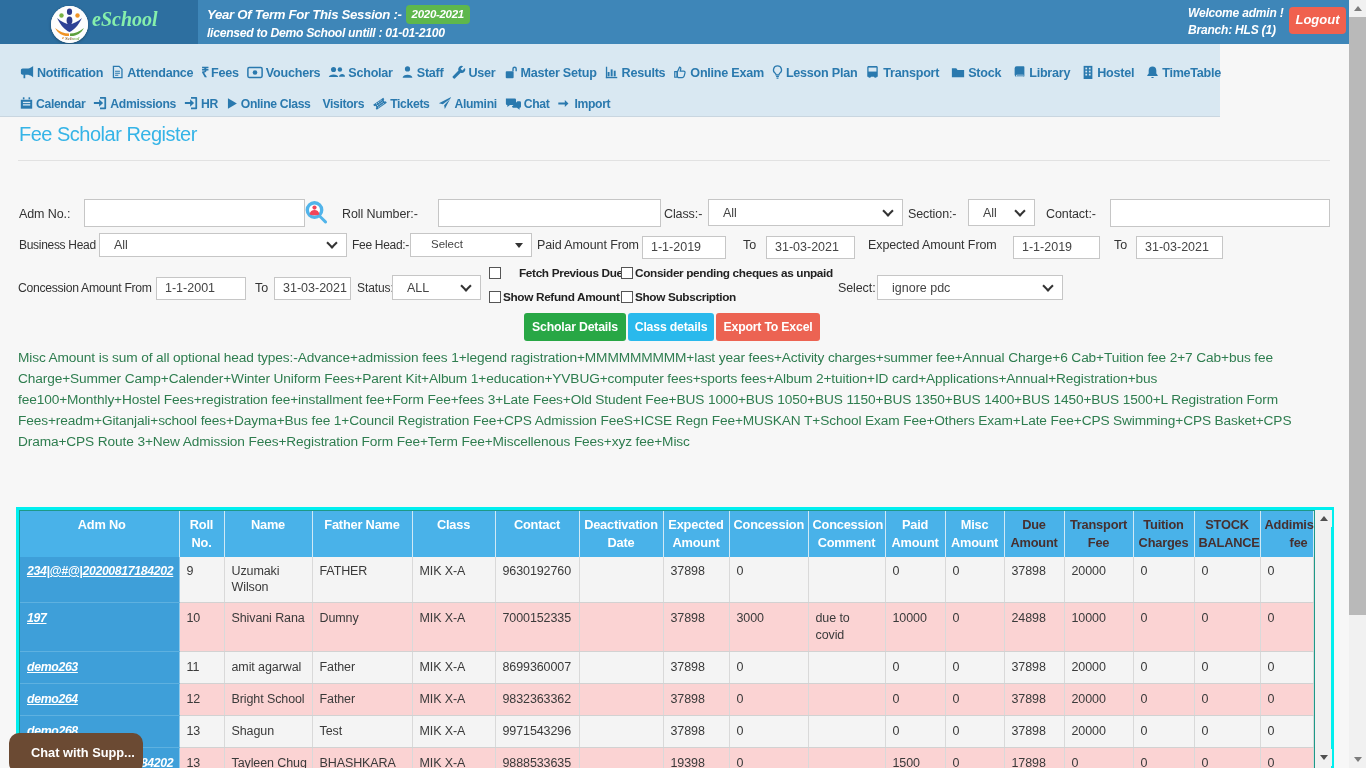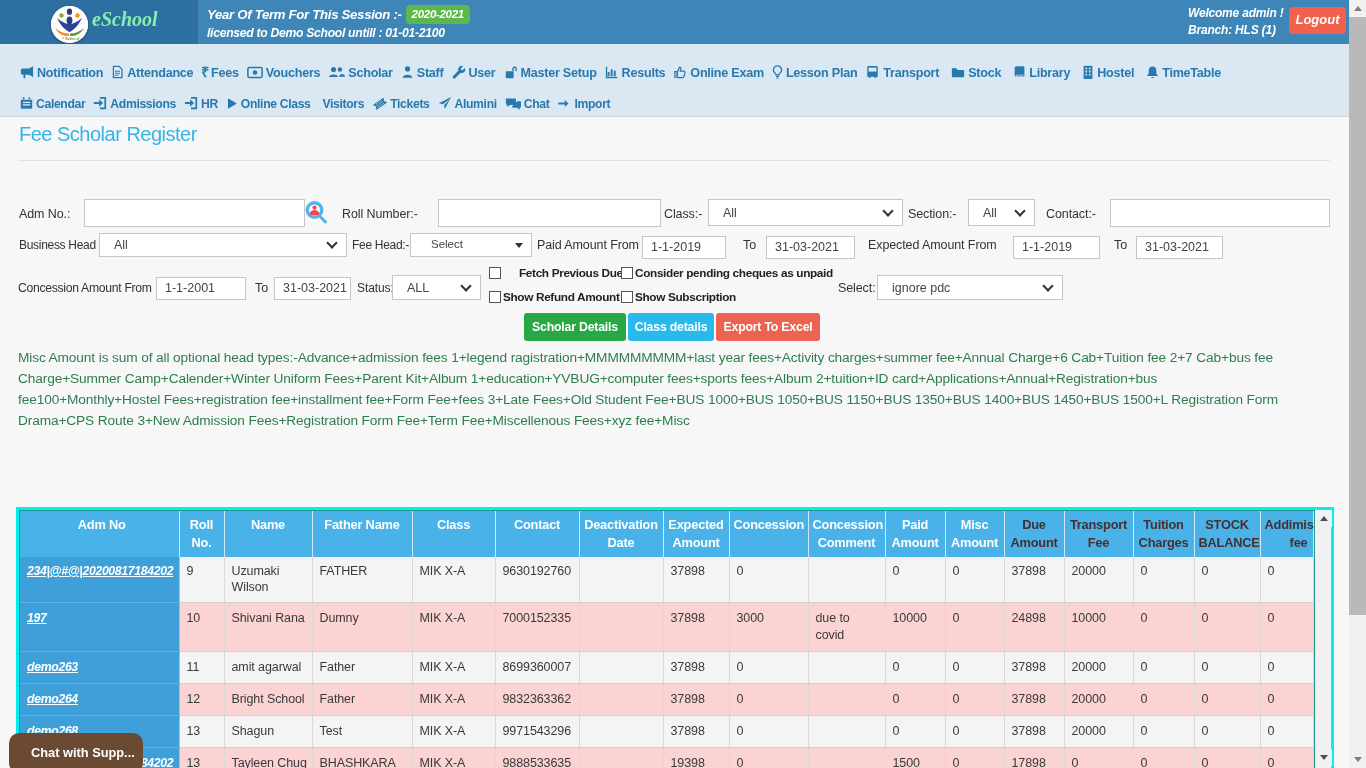--- a/index.html
+++ b/index.html
@@ -13,21 +13,21 @@
 #logo { position:absolute; left:51px; top:6px; width:37px; height:37px; border-radius:50%; background:#fdfdfd; box-shadow:0 1px 3px rgba(0,0,0,.35); }
 #brandname { position:absolute; left:92px; top:8px; color:#86efac; font-family:"Liberation Serif",serif; font-style:italic; font-weight:bold; font-size:20px; }
 #yearterm { position:absolute; left:207px; top:5px; color:#fff; font-style:italic; font-weight:bold; }
 #yearterm .l1 { font-size:13.2px; letter-spacing:-0.3px; }
 #yearbadge { display:inline-block; background:#5eb74c; color:#fff; border-radius:4px; font-size:11.5px; padding:3px 6px 4px 6px; margin-left:4px; vertical-align:1px;}
 #yearterm .l2 { font-size:12.2px; letter-spacing:-0.3px; margin-top:2px; }
 #welcome { position:absolute; left:1188px; top:5px; color:#fff; font-style:italic; font-weight:bold; font-size:12px; letter-spacing:-0.2px; line-height:17px; }
 #logout { position:absolute; left:1289px; top:7px; width:57px; height:27px; background:#f0614e; color:#fff; font-style:italic; font-weight:bold; font-size:13px; border-radius:4px; text-align:center; line-height:26px; }
 
 
-#nav { position:absolute; left:0; top:44px; width:1349px; height:73px; background:#d9e8f2; border-bottom:1px solid #c9d6e0; }
+#nav { position:absolute; left:0; top:44px; width:1220px; height:73px; background:#d9e8f2; border-bottom:1px solid #c9d6e0; }
 .nrow { position:absolute; left:20px; white-space:nowrap; }
 #nrow1 { top:18px; } #nrow1 .mi { font-size:12.6px; letter-spacing:-0.25px; }
 #nrow2 { top:50px; } #nrow2 .mi { font-size:12.2px; letter-spacing:-0.35px; }
 .mi { display:inline-block; color:#2a79ae; font-weight:bold; font-size:12.4px; letter-spacing:-0.3px; margin-right:8px; }
 .mi svg { vertical-align:-2px; margin-right:3px; }
 .mi .rup { font-size:14px; margin-right:2px; }
 
 
 #title { position:absolute; left:19px; top:123px; font-size:20px; letter-spacing:-0.5px; color:#35b4e7; }
 #hr1 { position:absolute; left:18px; top:160px; width:1312px; height:1px; background:#e2e2e2; }
@@ -257,20 +257,21 @@
     </div>
 
   <div class="btn" style="left:524px;width:102px;background:#28a745;">Scholar Details</div>
   <div class="btn" style="left:628px;width:86px;background:#29b9ec;">Class details</div>
   <div class="btn" style="left:716px;width:104px;background:#ec6352;">Export To Excel</div>
 
   <div id="greentext">
     <div>Misc Amount is sum of all optional head types:-Advance+admission fees 1+legend ragistration+MMMMMMMMM+last year fees+Activity charges+summer fee+Annual Charge+6 Cab+Tuition fee 2+7 Cab+bus fee</div>
     <div>Charge+Summer Camp+Calender+Winter Uniform Fees+Parent Kit+Album 1+education+YVBUG+computer fees+sports fees+Album 2+tuition+ID card+Applications+Annual+Registration+bus</div>
     <div>fee100+Monthly+Hostel Fees+registration fee+installment fee+Form Fee+fees 3+Late Fees+Old Student Fee+BUS 1000+BUS 1050+BUS 1150+BUS 1350+BUS 1400+BUS 1450+BUS 1500+L Registration Form</div>
+    <div>Fees+readm+Gitanjali+school fees+Dayma+Bus fee 1+Council Registration Fee+CPS Admission FeeS+ICSE Regn Fee+MUSKAN T+School Exam Fee+Others Exam+Late Fee+CPS Swimming+CPS Basket+CPS</div>
     <div>Drama+CPS Route 3+New Admission Fees+Registration Form Fee+Term Fee+Miscellenous Fees+xyz fee+Misc</div>
   </div>
 
   <div id="twrap">
     <div id="tinner">
       <table>
         <colgroup>
           <col style="width:159px">
             <col style="width:45px">
             <col style="width:88px">

